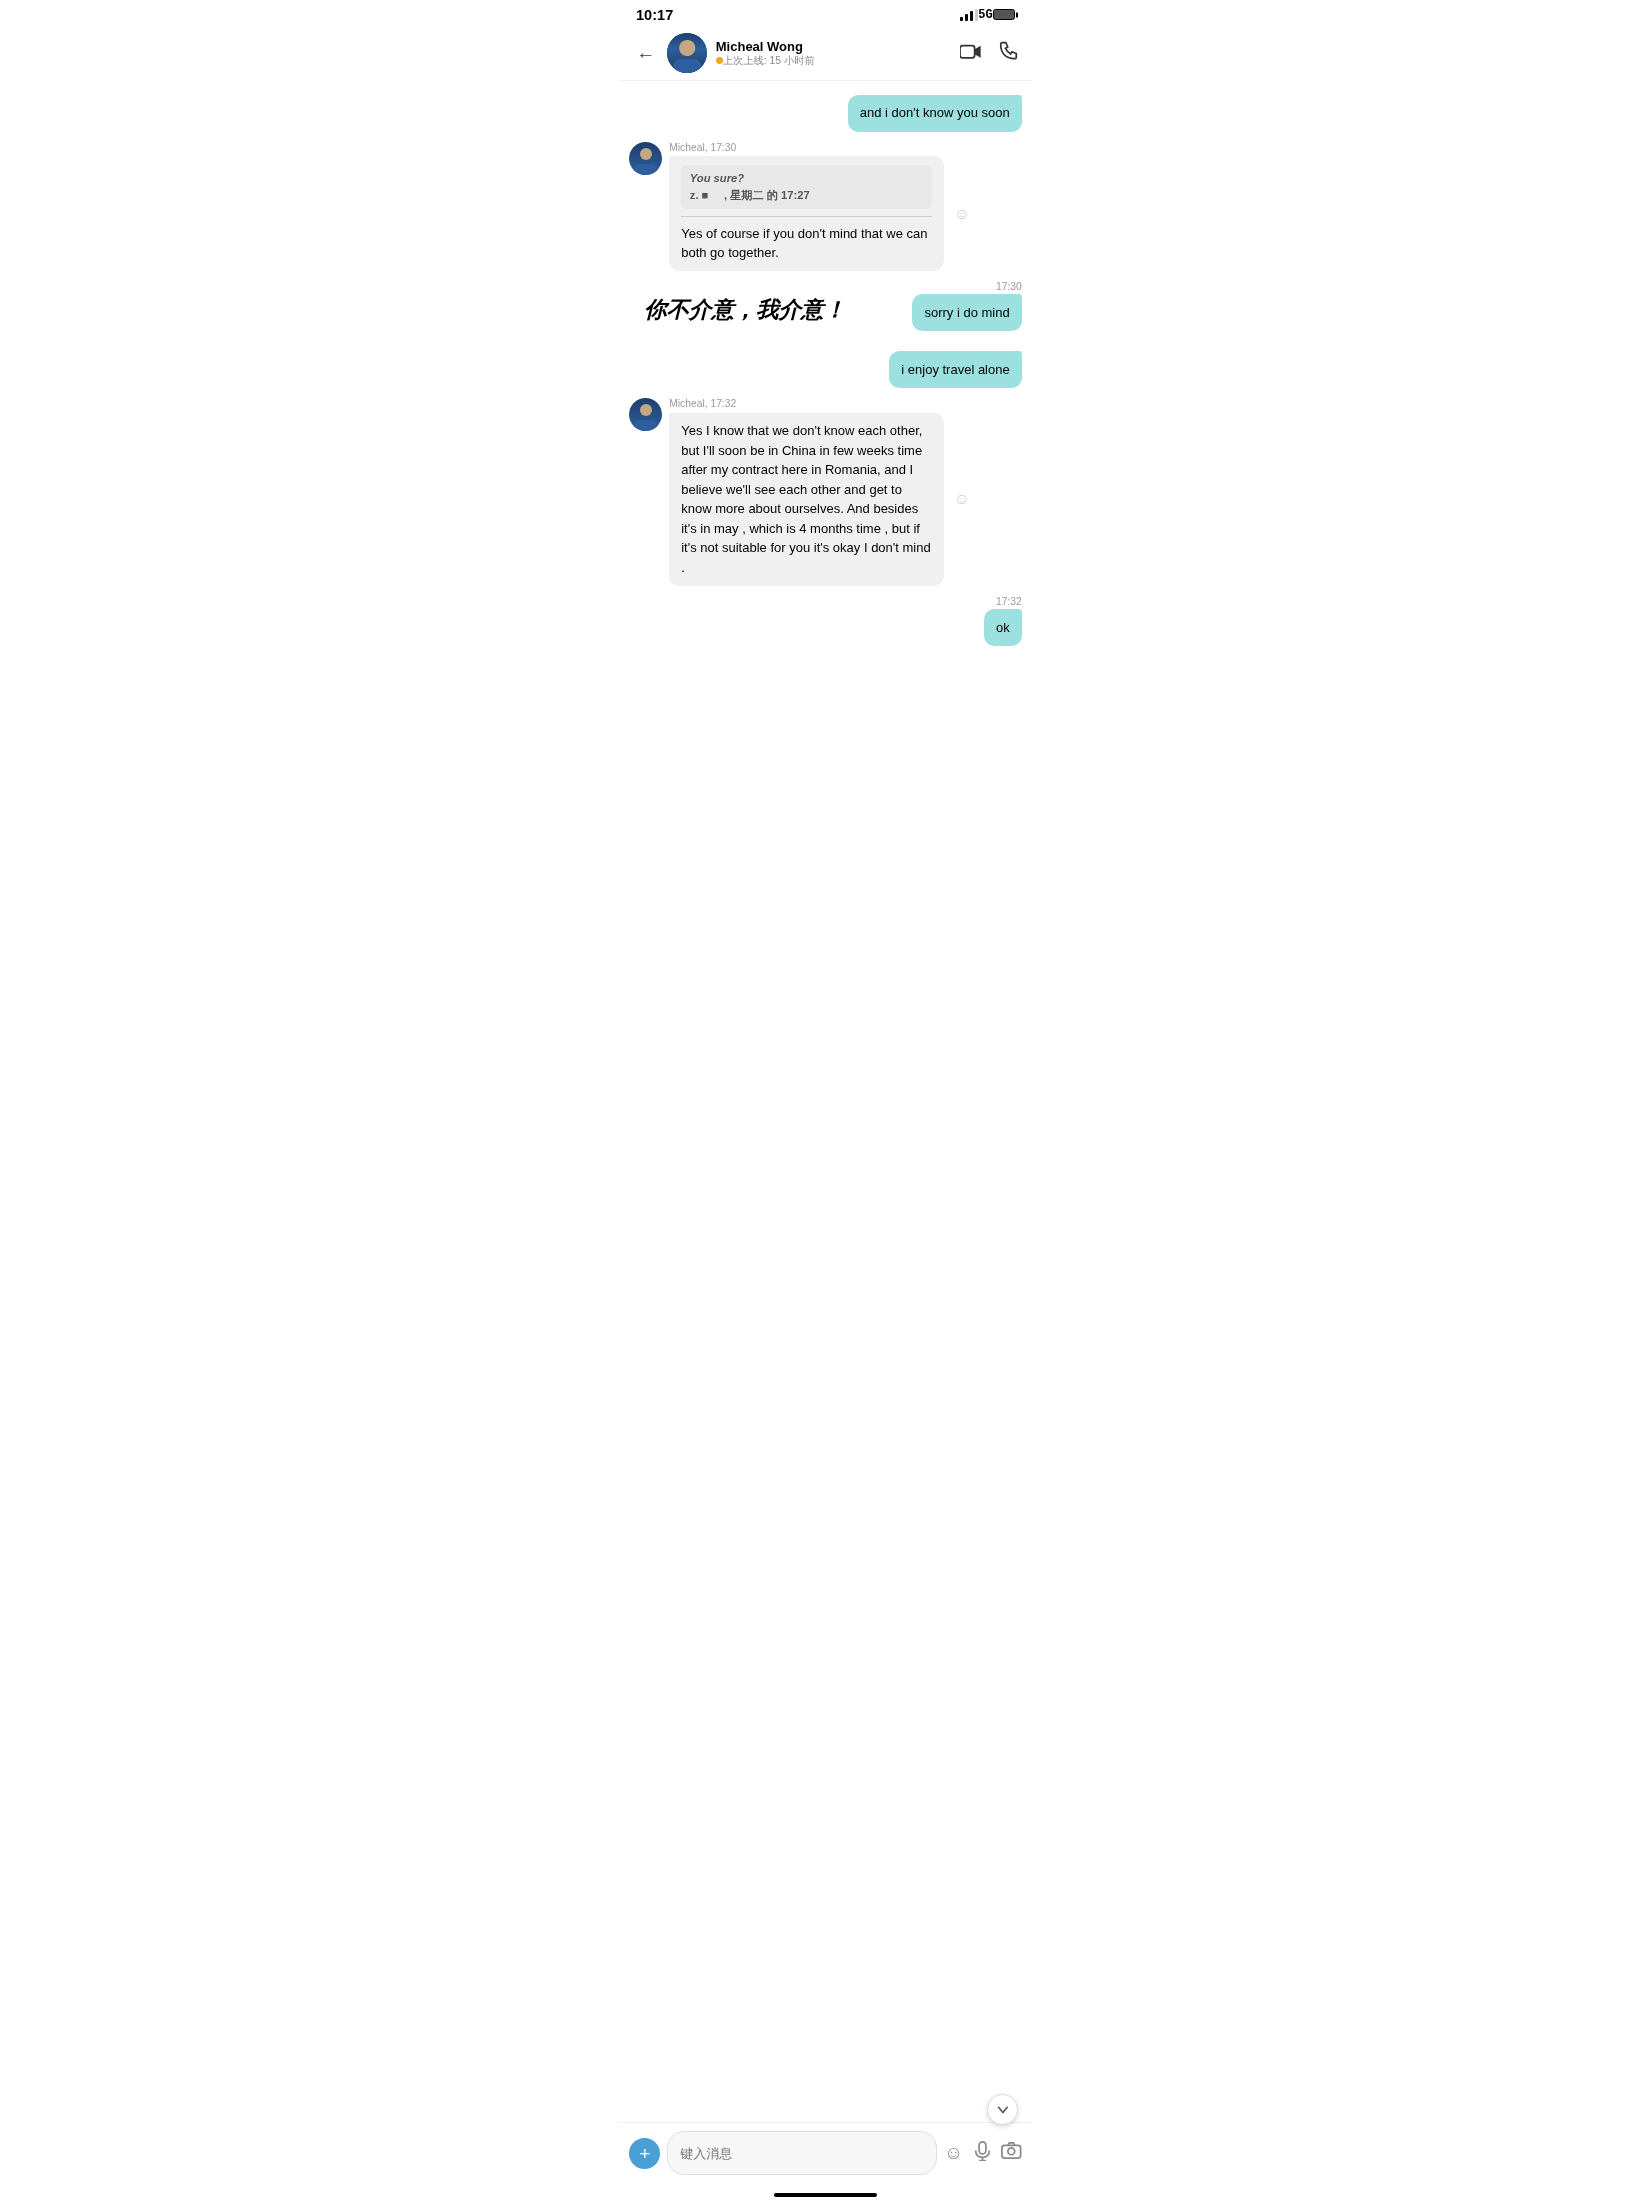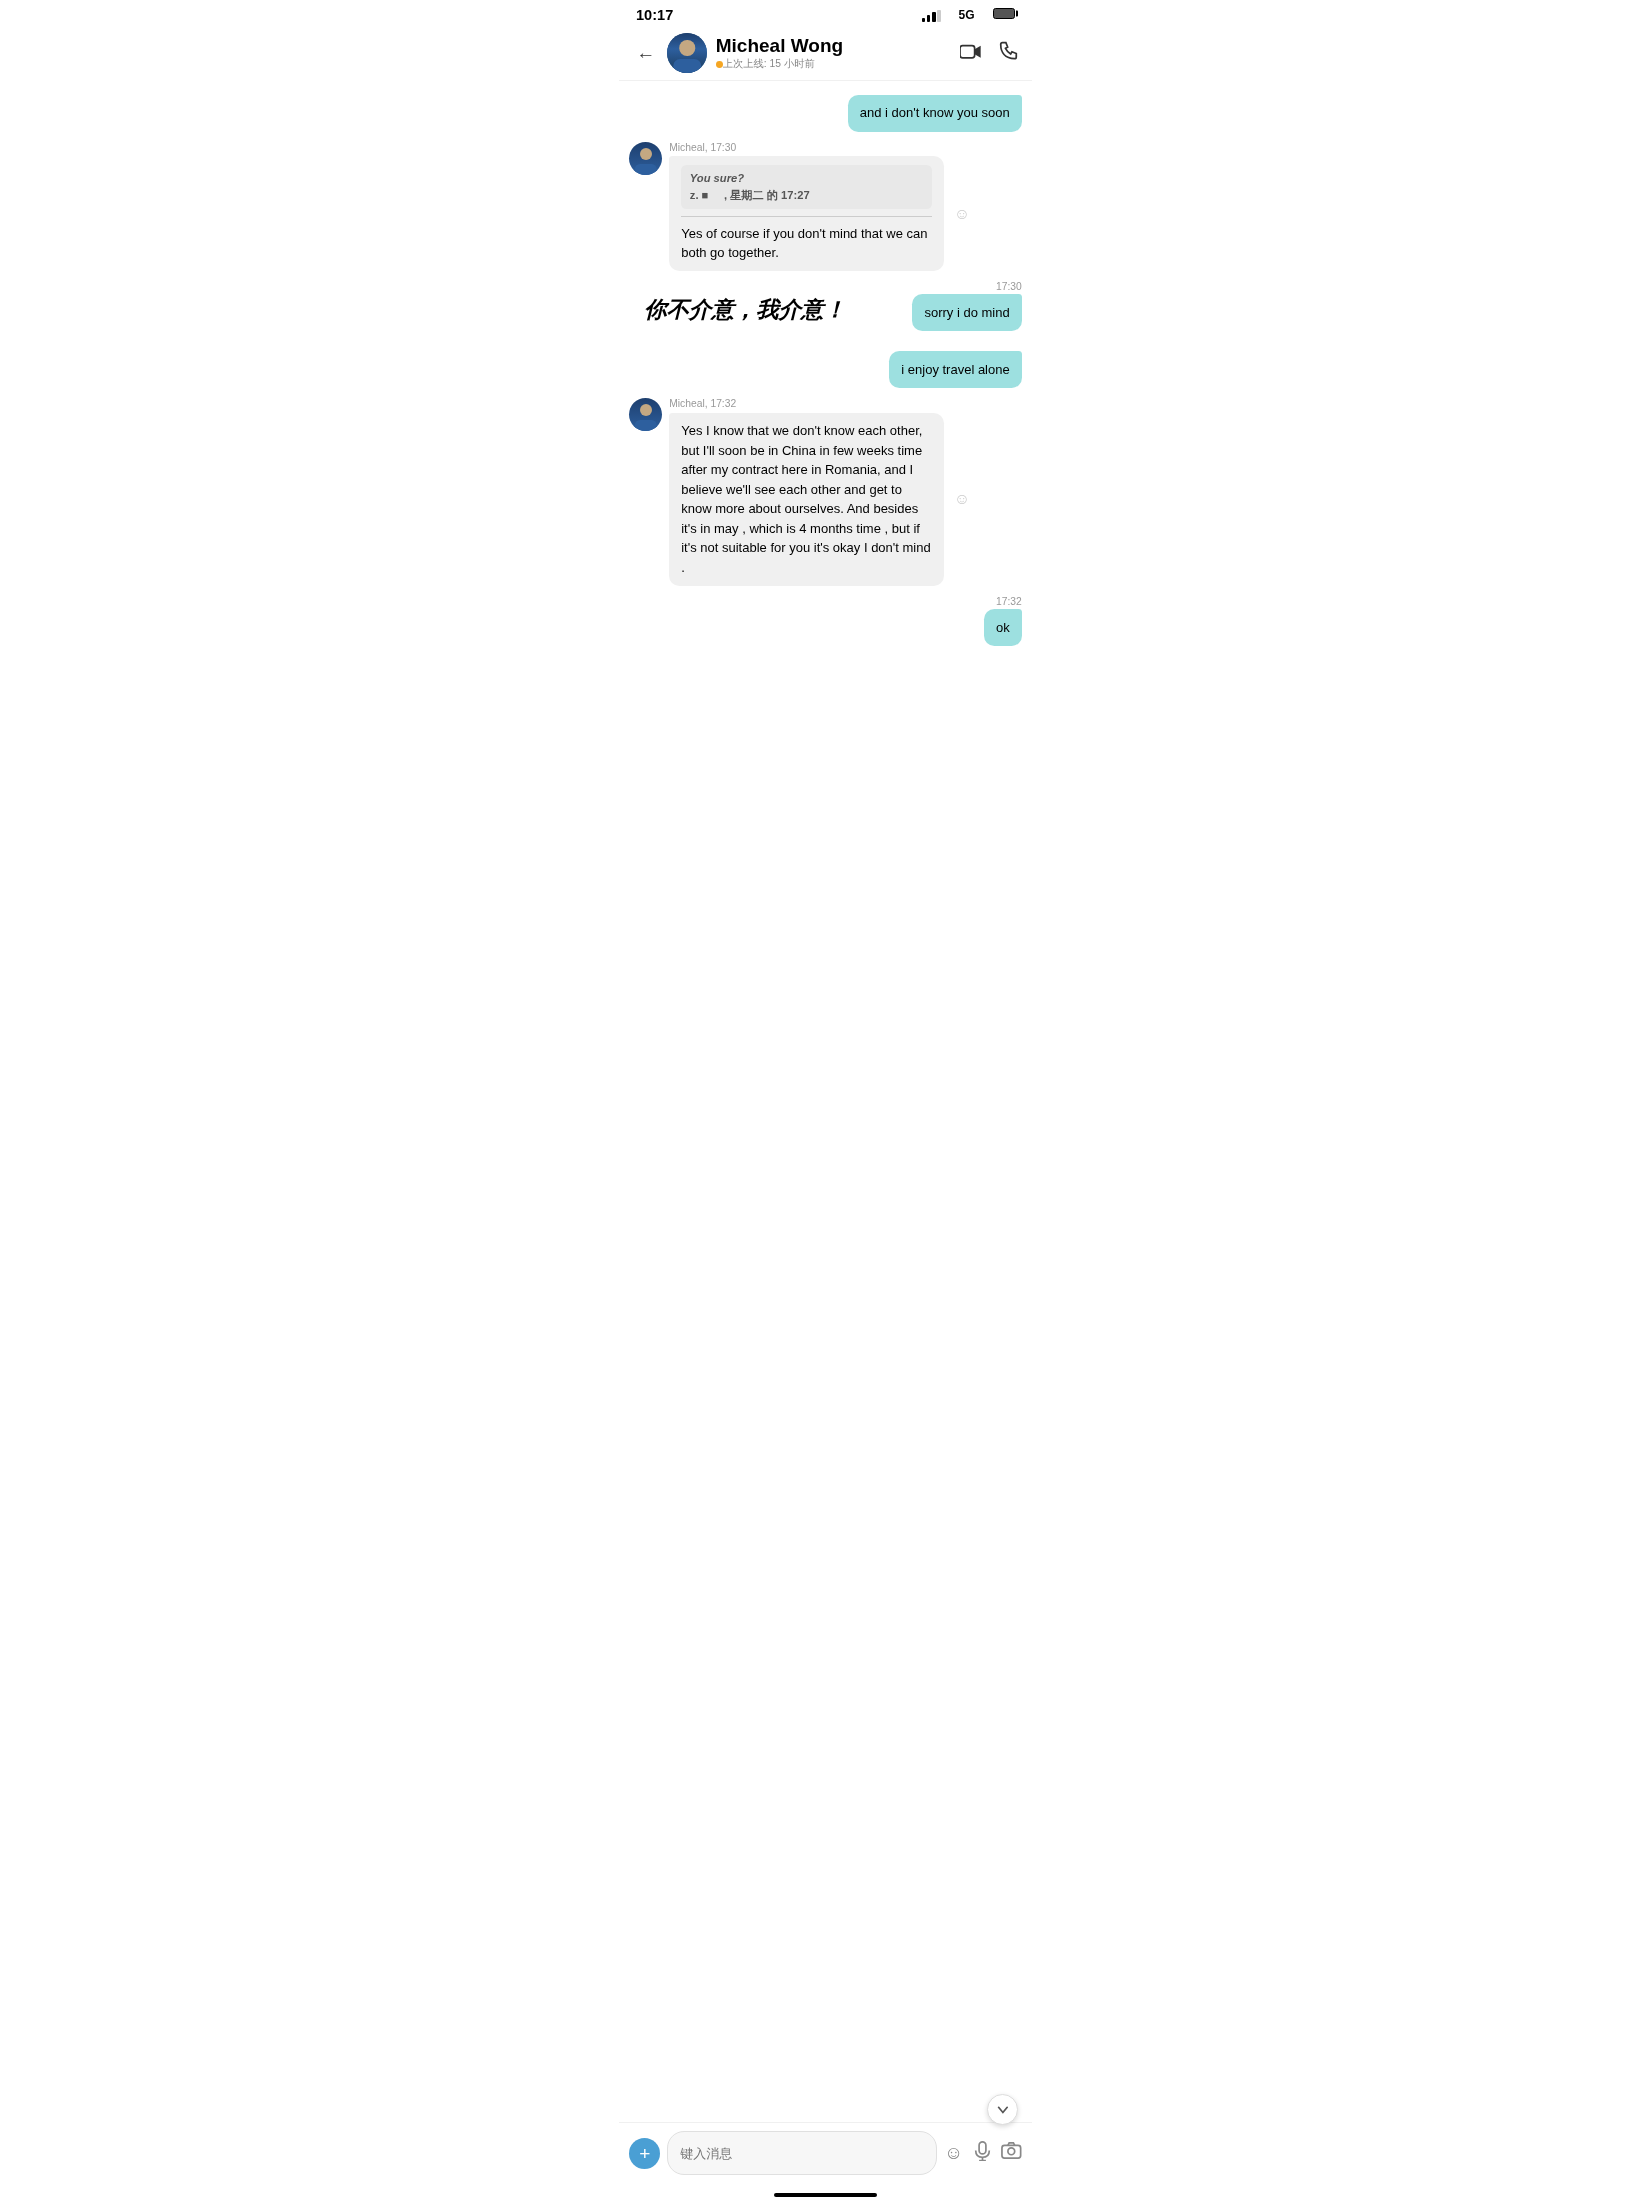--- a/index.html
+++ b/index.html
@@ -24,22 +24,24 @@
       padding: 6.9px 17px 3.4px;
       font-size: 13px;
       font-weight: 600;
     }
     .status-time {
       font-size: 14.6px;
       font-weight: 700;
     }
     .status-icons {
       display: flex;
-      gap: 18px;
+      align-items: center;
+      gap: 0;
       font-size: 12px;
+      font-family: Liberation Mono, monospace;
     }
     .battery-icon {
       display: inline-block;
       width: 22.4px;
       height: 11.2px;
       border: 1.7px solid #000;
       border-radius: 2.6px;
       position: relative;
       background: #555;
     }
@@ -108,21 +110,21 @@
       transform: translateX(-50%);
       width: 27.5px;
       height: 13.8px;
       background: #2d5f9e;
       border-radius: 6.9px 6.9px 0 0;
     }
     .contact-info {
       flex: 1;
     }
     .contact-name {
-      font-size: 19px;
+      font-size: 13px;
       font-weight: 600;
       color: #000;
     }
     .contact-status {
       font-size: 10.3px;
       color: #888;
       display: flex;
       align-items: center;
       gap: 0;
     }

